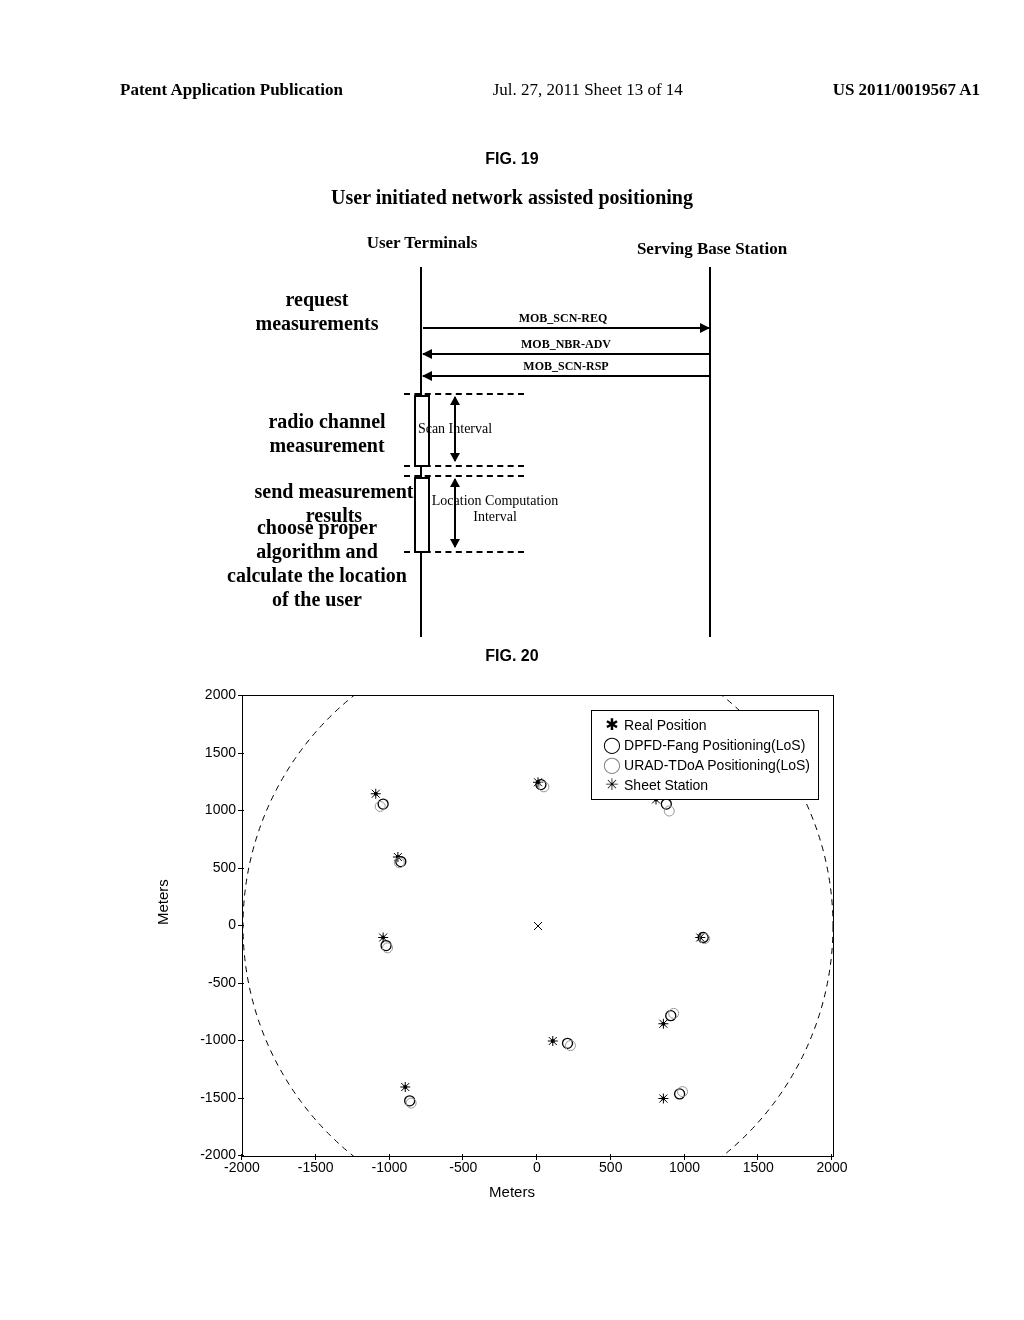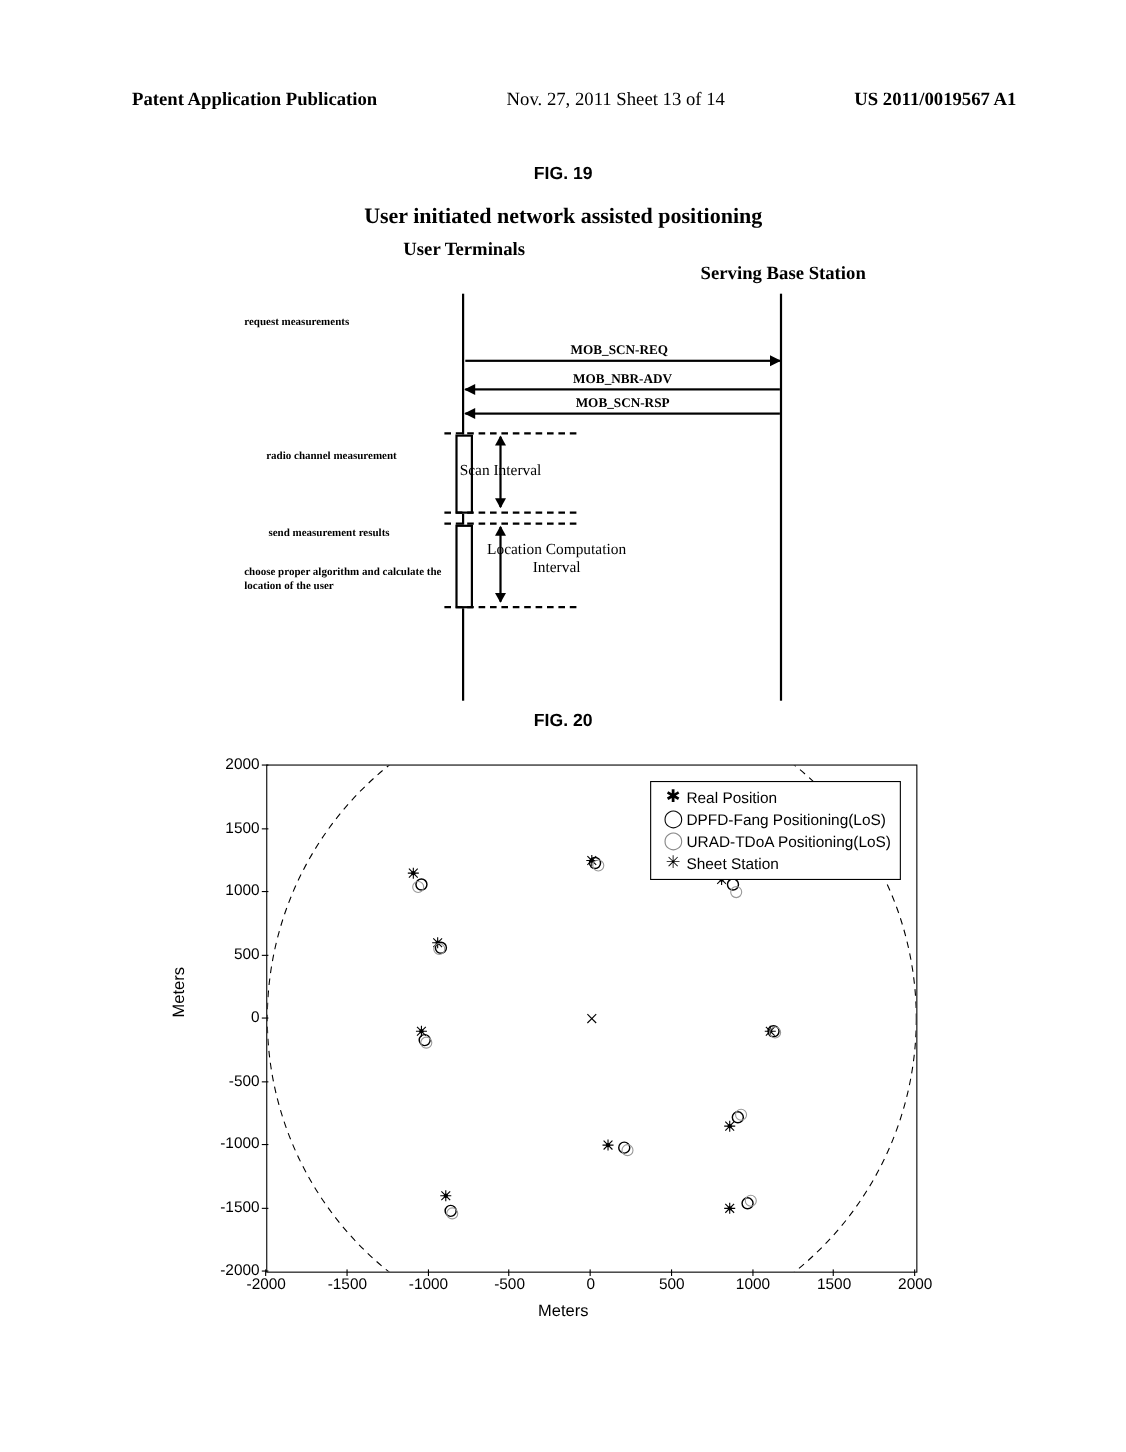--- a/index.html
+++ b/index.html
@@ -7,21 +7,21 @@
     padding: 0;
     font-family: "Times New Roman", serif;
     background: #fff;
     width: 1024px;
     height: 1320px;
     position: relative;
   }
   .header-row {
     display: flex;
     justify-content: space-between;
-    padding: 80px 100px 0 120px;
+    padding: 80px 44px 0 120px;
     font-size: 17px;
   }
   .header-left { font-weight: bold; }
   .header-right { font-weight: bold; }
   .fig-num {
     text-align: center;
     font-family: Arial, sans-serif;
     font-weight: bold;
     font-size: 16px;
     margin-top: 50px;
@@ -34,26 +34,26 @@
   }
   
   .seq-wrap {
     position: relative;
     width: 560px;
     height: 420px;
     margin: 8px auto 0 auto;
     font-family: "Times New Roman", serif;
   }
   .actor-label { position:absolute; font-weight:bold; font-size:17px; text-align:center; }
-  .ut-label { top:0; left:110px; width:160px; }
+  .ut-label { top:16px; left:110px; width:160px; }
   .bs-label { top:22px; left:390px; width:180px; }
   .lifeline { position:absolute; top:50px; width:2px; background:#000; height:370px; }
   .lifeline-ut { left:188px; }
   .lifeline-bs { left:477px; }
-  .seq-text { position:absolute; font-weight:bold; font-size:10px; text-align:left; line-height:1.2; }
+  .seq-text { position:absolute; font-weight:bold; font-size:20px; text-align:center; line-height:1.2; }
   .seq-text.req { top:70px; left:-10px; width:190px; }
   .seq-text.rcm { top:192px; left:10px; width:170px; }
   .seq-text.smr { top:262px; left:12px; width:180px; }
   .seq-text.cpa { top:298px; left:-10px; width:190px; }
   .msg { position:absolute; left:191px; width:286px; height:2px; background:#000; }
   .msg-label { position:absolute; font-weight:bold; font-size:12px; font-family:"Times New Roman",serif; width:286px; text-align:center; }
   .arrow-r::after, .arrow-l::after {
     content:""; position:absolute; top:-4px; width:0; height:0;
     border-top:5px solid transparent; border-bottom:5px solid transparent;
   }
@@ -82,21 +82,21 @@
   svg.plot-svg { position:absolute; left:0; top:0; width:590px; height:460px; }
   .legend-box { position:absolute; border:1px solid #000; background:#fff; font-family:Arial,sans-serif; font-size:14px; padding:4px 8px; }
   .legend-row { display:flex; align-items:center; height:20px; }
   .legend-sym { width:24px; text-align:center; font-size:16px; line-height:16px; }
 </style>
 </head>
 <body>
 
 <div class="header-row">
   <span class="header-left">Patent Application Publication</span>
-  <span>Nov. 27, 2011  Sheet 13 of 14</span>
+  <span>Jul. 27, 2011  Sheet 13 of 14</span>
   <span class="header-right">US 2011/0019567 A1</span>
 </div>
 
 <div class="fig-num">FIG. 19</div>
 <div class="fig19-title">User initiated network assisted positioning</div>
 
 <div class="seq-wrap">
   <div class="actor-label ut-label">User Terminals</div>
   <div class="actor-label bs-label">Serving Base Station</div>
 
@@ -121,21 +121,21 @@
   <div class="activation" style="top:178px; height:68px"></div>
   <div class="interval-arrow" style="top:180px; height:64px"></div>
   <div class="interval-label" style="top:204px;">
      <span>Scan Interval</span>
   </div>
   <div class="dash-sep" style="top:248px"></div>
 
   <div class="activation" style="top:260px; height:72px"></div>
   <div class="dash-sep" style="top:258px"></div>
   <div class="interval-arrow" style="top:262px; height:68px"></div>
-  <div class="interval-label" style="top:276px; width:170px; left:189px">
+  <div class="interval-label" style="top:276px; width:170px; left:178px">
      <span>Location Computation</span><br>
      <span>Interval</span>
   </div>
   <div class="dash-sep" style="top:334px"></div>
 </div>
 
 <div class="fig-num" style="margin-top:10px">FIG. 20</div>
 
 <div class="chart-wrap">
   <div class="ylabel">Meters</div>

